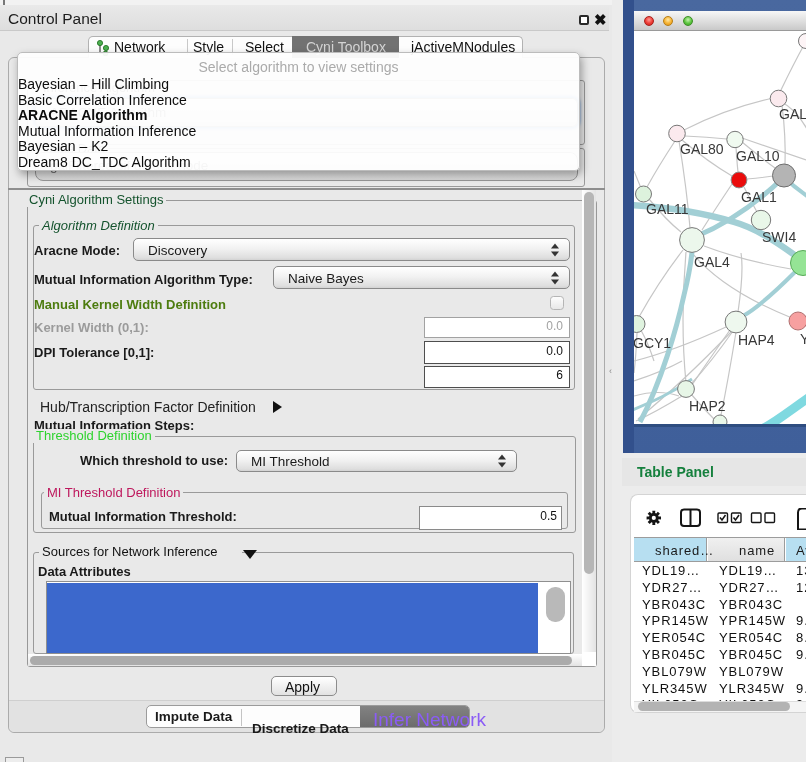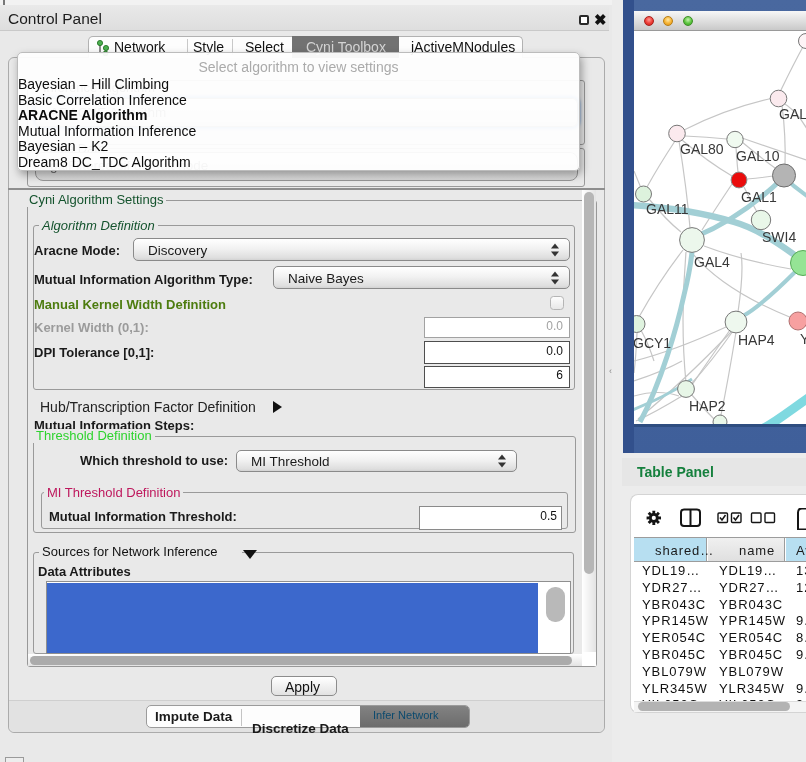--- a/index.html
+++ b/index.html
@@ -129,21 +129,21 @@
 <div class="abs" style="left:271px;top:676px;width:66px;height:20px;border:1px solid #8c8c8c;border-radius:5px;background:linear-gradient(#ffffff,#e2e2e2);"></div>
 <div class="abs" style="left:285px;top:679px;font-size:14px;color:#111;">Apply</div>
 
 <div class="abs" style="left:9px;top:700px;width:595px;height:32px;background:#e2e2e2;border-top:1px solid #cfcfcf;border-radius:0 0 6px 6px;"></div>
 <div class="abs" style="left:146px;top:705px;width:324px;height:23px;background:#fdfdfd;border:1px solid #9b9b9b;border-radius:5px;overflow:hidden;">
   <div class="abs" style="left:94px;top:3px;width:1px;height:17px;background:#c4c4c4;"></div>
   <div class="abs" style="left:213px;top:0;width:111px;height:23px;background:linear-gradient(#828282,#6a6a6a);"></div>
 </div>
 <div class="abs" style="left:155px;top:709px;font-size:13.5px;font-weight:bold;color:#1a1a1a;">Impute Data</div>
 <div class="abs" style="left:252px;top:709px;font-size:13.5px;font-weight:bold;color:#1a1a1a;margin-top:12px;">Discretize Data</div>
-<div class="abs" style="left:373px;top:709px;font-size:11px;color:#0c4a6e;">Infer Network</div>
+<div class="abs" style="left:373px;top:709px;font-size:19px;color:#8b5cf6;">Infer Network</div>
 
 <div class="abs" style="left:17px;top:52px;width:563px;height:119px;background:rgba(254,254,254,0.945);border:1px solid #bcbcbc;border-radius:5px;box-shadow:2px 4px 9px rgba(0,0,0,0.35);"></div>
 <div class="abs" style="left:17px;top:59px;width:563px;text-align:center;font-size:14px;color:#ababab;">Select algorithm to view settings</div>
 <div class="abs" style="left:18px;top:77px;font-size:14px;line-height:15.6px;color:#0c0c0c;">
 Bayesian – Hill Climbing<br>
 Basic Correlation Inference<br>
 <b>ARACNE Algorithm</b><br>
 Mutual Information Inference<br>
 Bayesian – K2<br>
 Dream8 DC_TDC Algorithm

